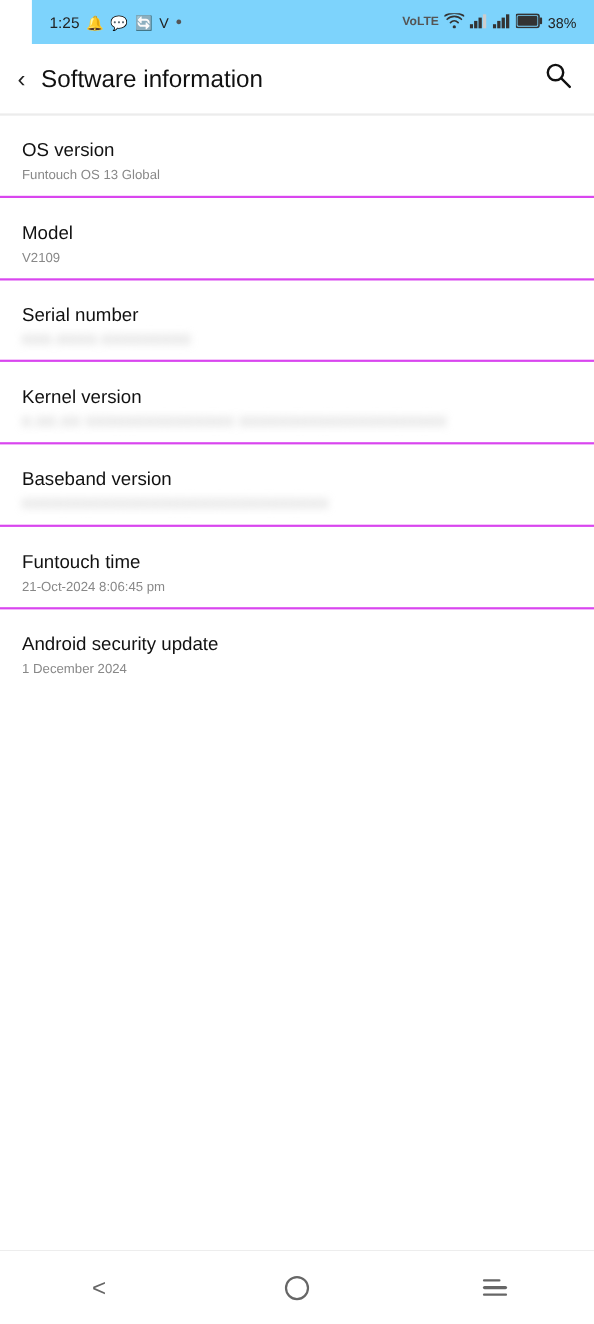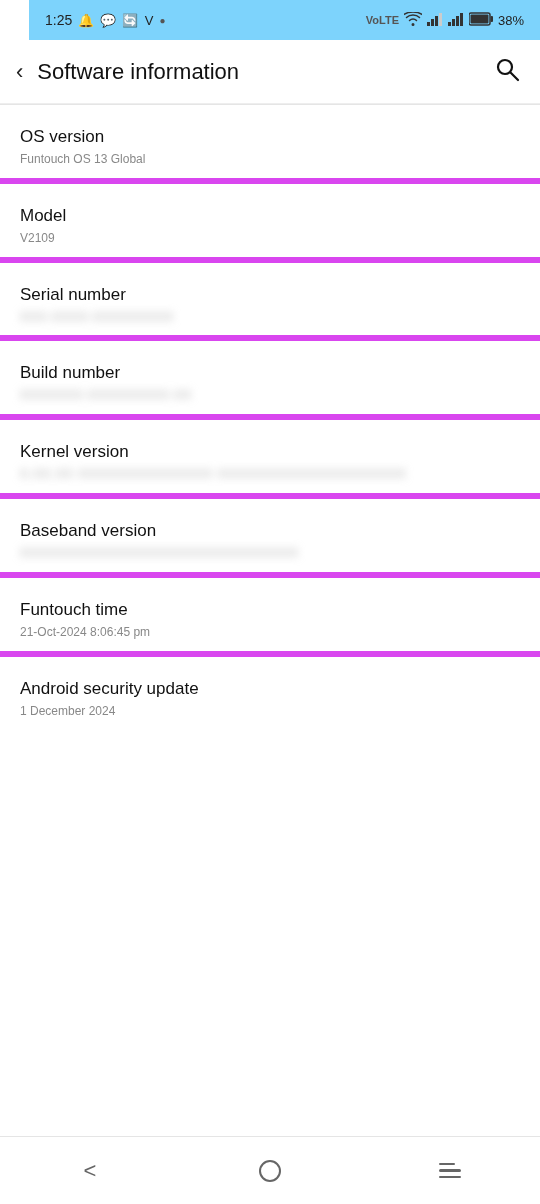--- a/index.html
+++ b/index.html
@@ -83,21 +83,21 @@
     }
 
     
     .content {
       flex: 1;
       padding: 0 0 80px 0;
     }
 
     .info-section {
       padding: 22px 20px 10px 20px;
-      border-bottom: 6px solid #d946ef;
+      border-bottom: 2px solid #d946ef;
     }
     .info-section:last-of-type {
       border-bottom: none;
     }
 
     .info-label {
       font-size: 17px;
       font-weight: 400;
       color: #111;
       margin-bottom: 4px;
@@ -234,24 +234,20 @@
     </div>
     <div class="info-section">
       <div class="info-label">Model</div>
       <div class="info-value">V2109</div>
     </div>
     <div class="info-section">
       <div class="info-label">Serial number</div>
       <div class="info-value blurred">XXX-XXXX-XXXXXXXXX</div>
     </div>
     <div class="info-section">
-      <div class="info-label">Build number</div>
-      <div class="info-value blurred">XXXXXXX-XXXXXXXXX-XX</div>
-    </div>
-    <div class="info-section">
       <div class="info-label">Kernel version</div>
       <div class="info-value blurred">X.XX.XX XXXXXXXXXXXXXXX
 XXXXXXXXXXXXXXXXXXXXX</div>
     </div>
     <div class="info-section">
       <div class="info-label">Baseband version</div>
       <div class="info-value blurred">XXXXXXXXXXXXXXXXXXXXXXXXXXXXXXX</div>
     </div>
     <div class="info-section">
       <div class="info-label">Funtouch time</div>

